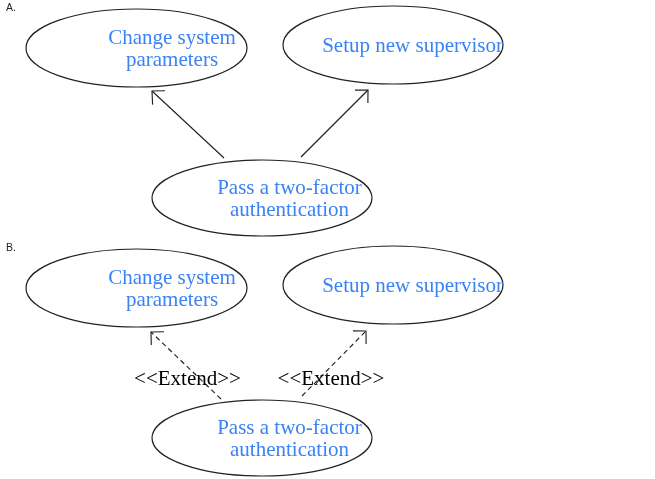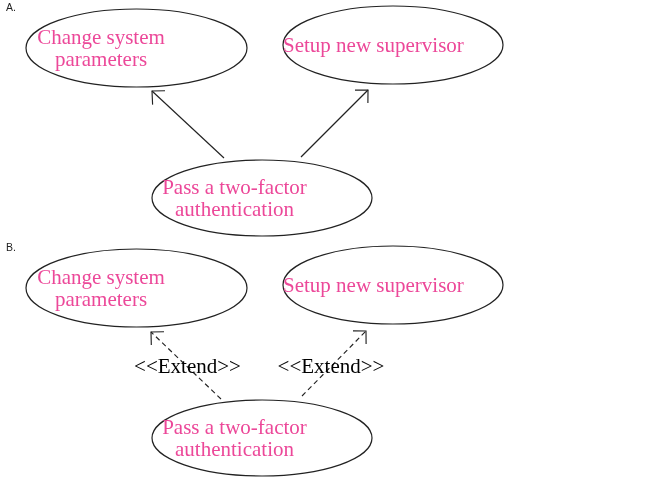--- a/index.html
+++ b/index.html
@@ -25,39 +25,40 @@
     position: absolute;
     font-family: "Liberation Sans", "DejaVu Sans", sans-serif;
     font-size: 10.5px;
     color: #222222;
     line-height: 12px;
   }
   .node-label {
     position: absolute;
     display: flex;
     align-items: center;
-    justify-content: flex-start;
+    justify-content: flex-end;
     text-align: center;
     font-size: 21px;
     line-height: 22px;
-    color: #ec4899;
+    color: #3b82f6;
   }
   .node-label span {
     display: inline-block;
   }
   .edge-label {
     position: absolute;
     display: flex;
     align-items: center;
     justify-content: center;
     text-align: center;
     font-size: 21px;
     line-height: 24px;
     color: #000000;
     white-space: nowrap;
+    margin-top: 12px;
   }
 </style>
 </head>
 <body>
 
 <div class="canvas">
 
   <svg width="655" height="479" viewBox="0 0 655 479">
 
     <g stroke="#222222" stroke-width="1.15" fill="none">

